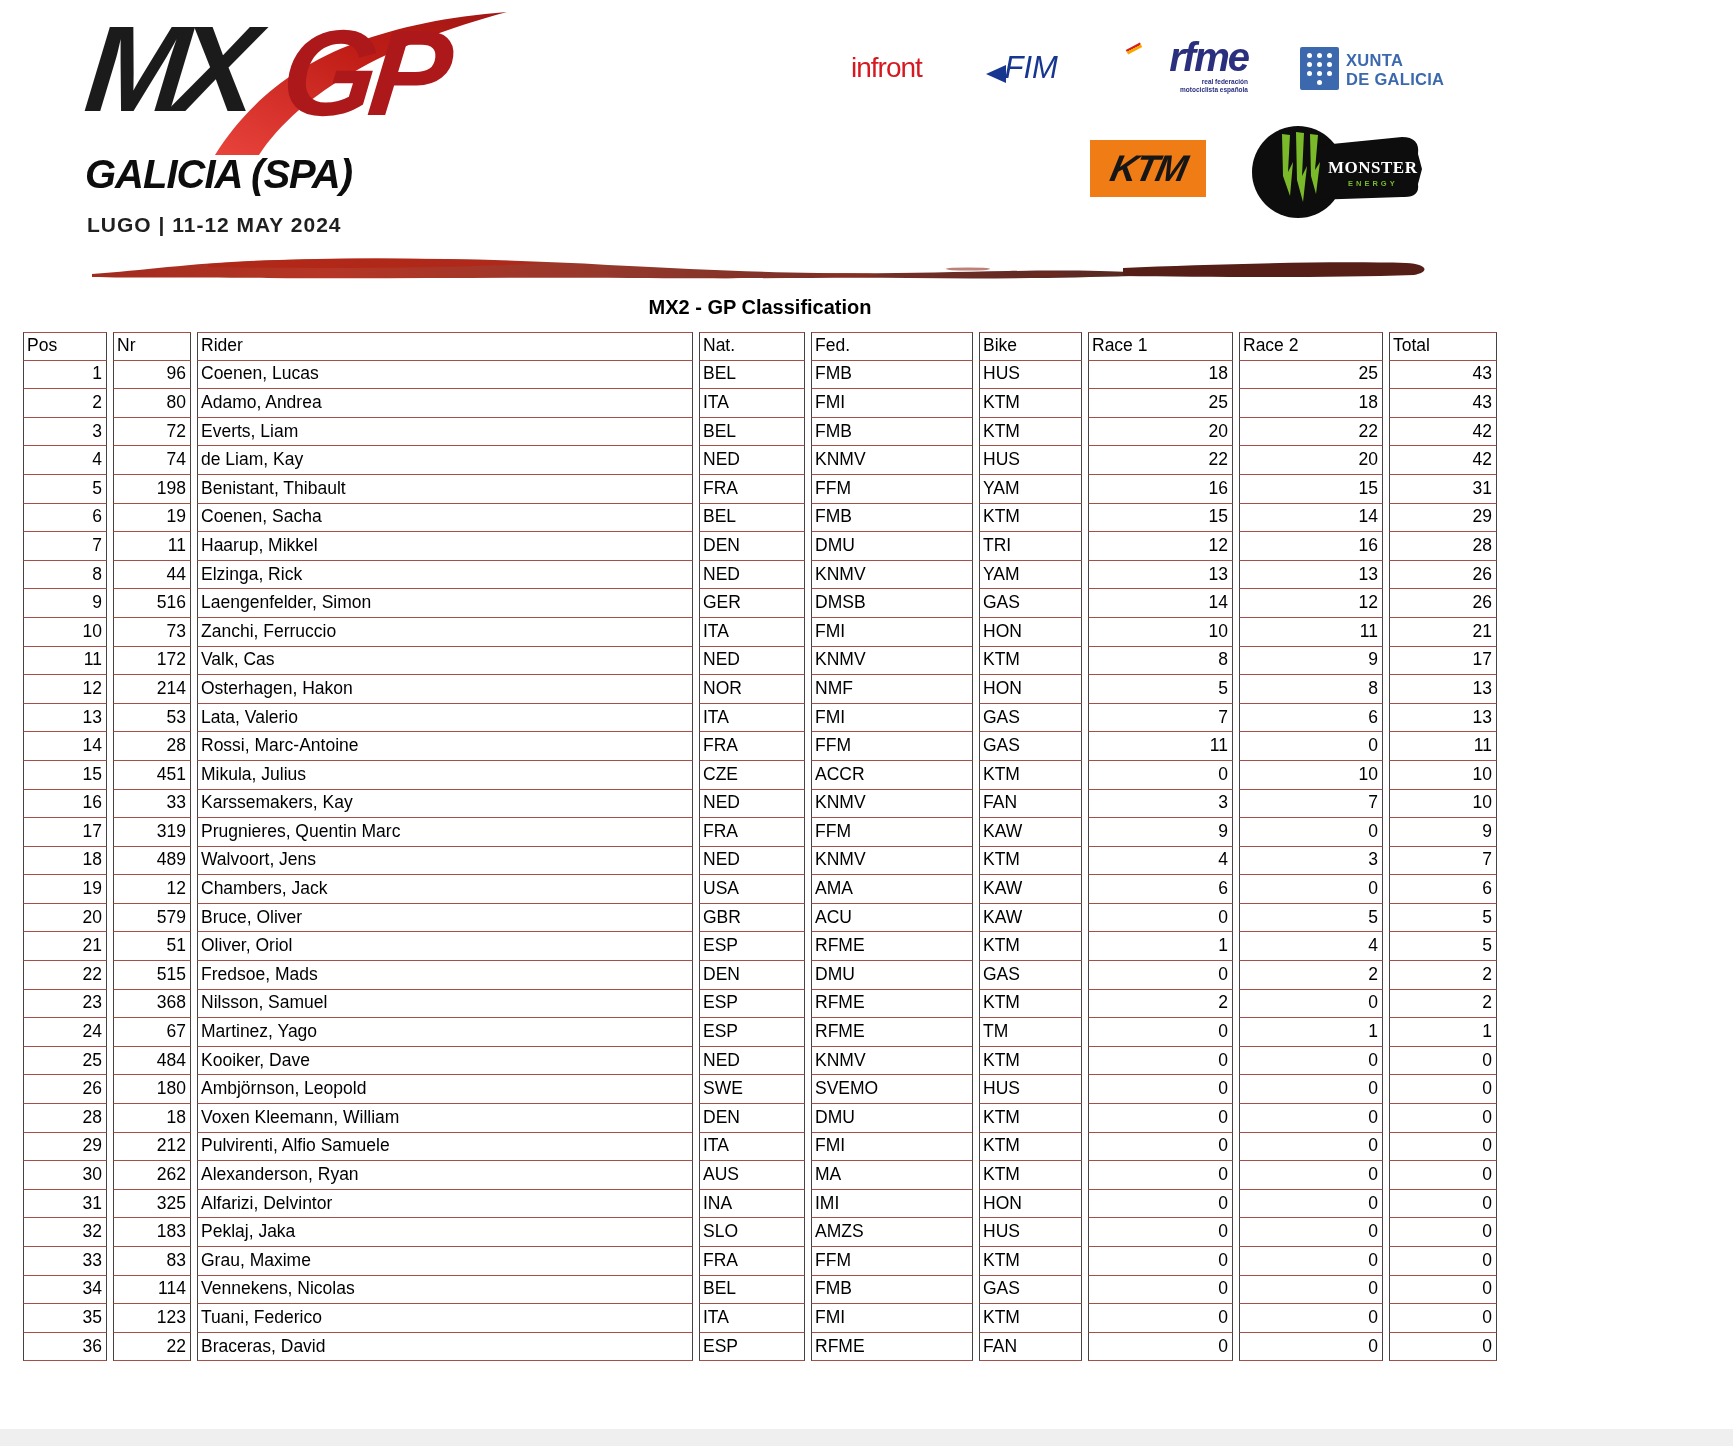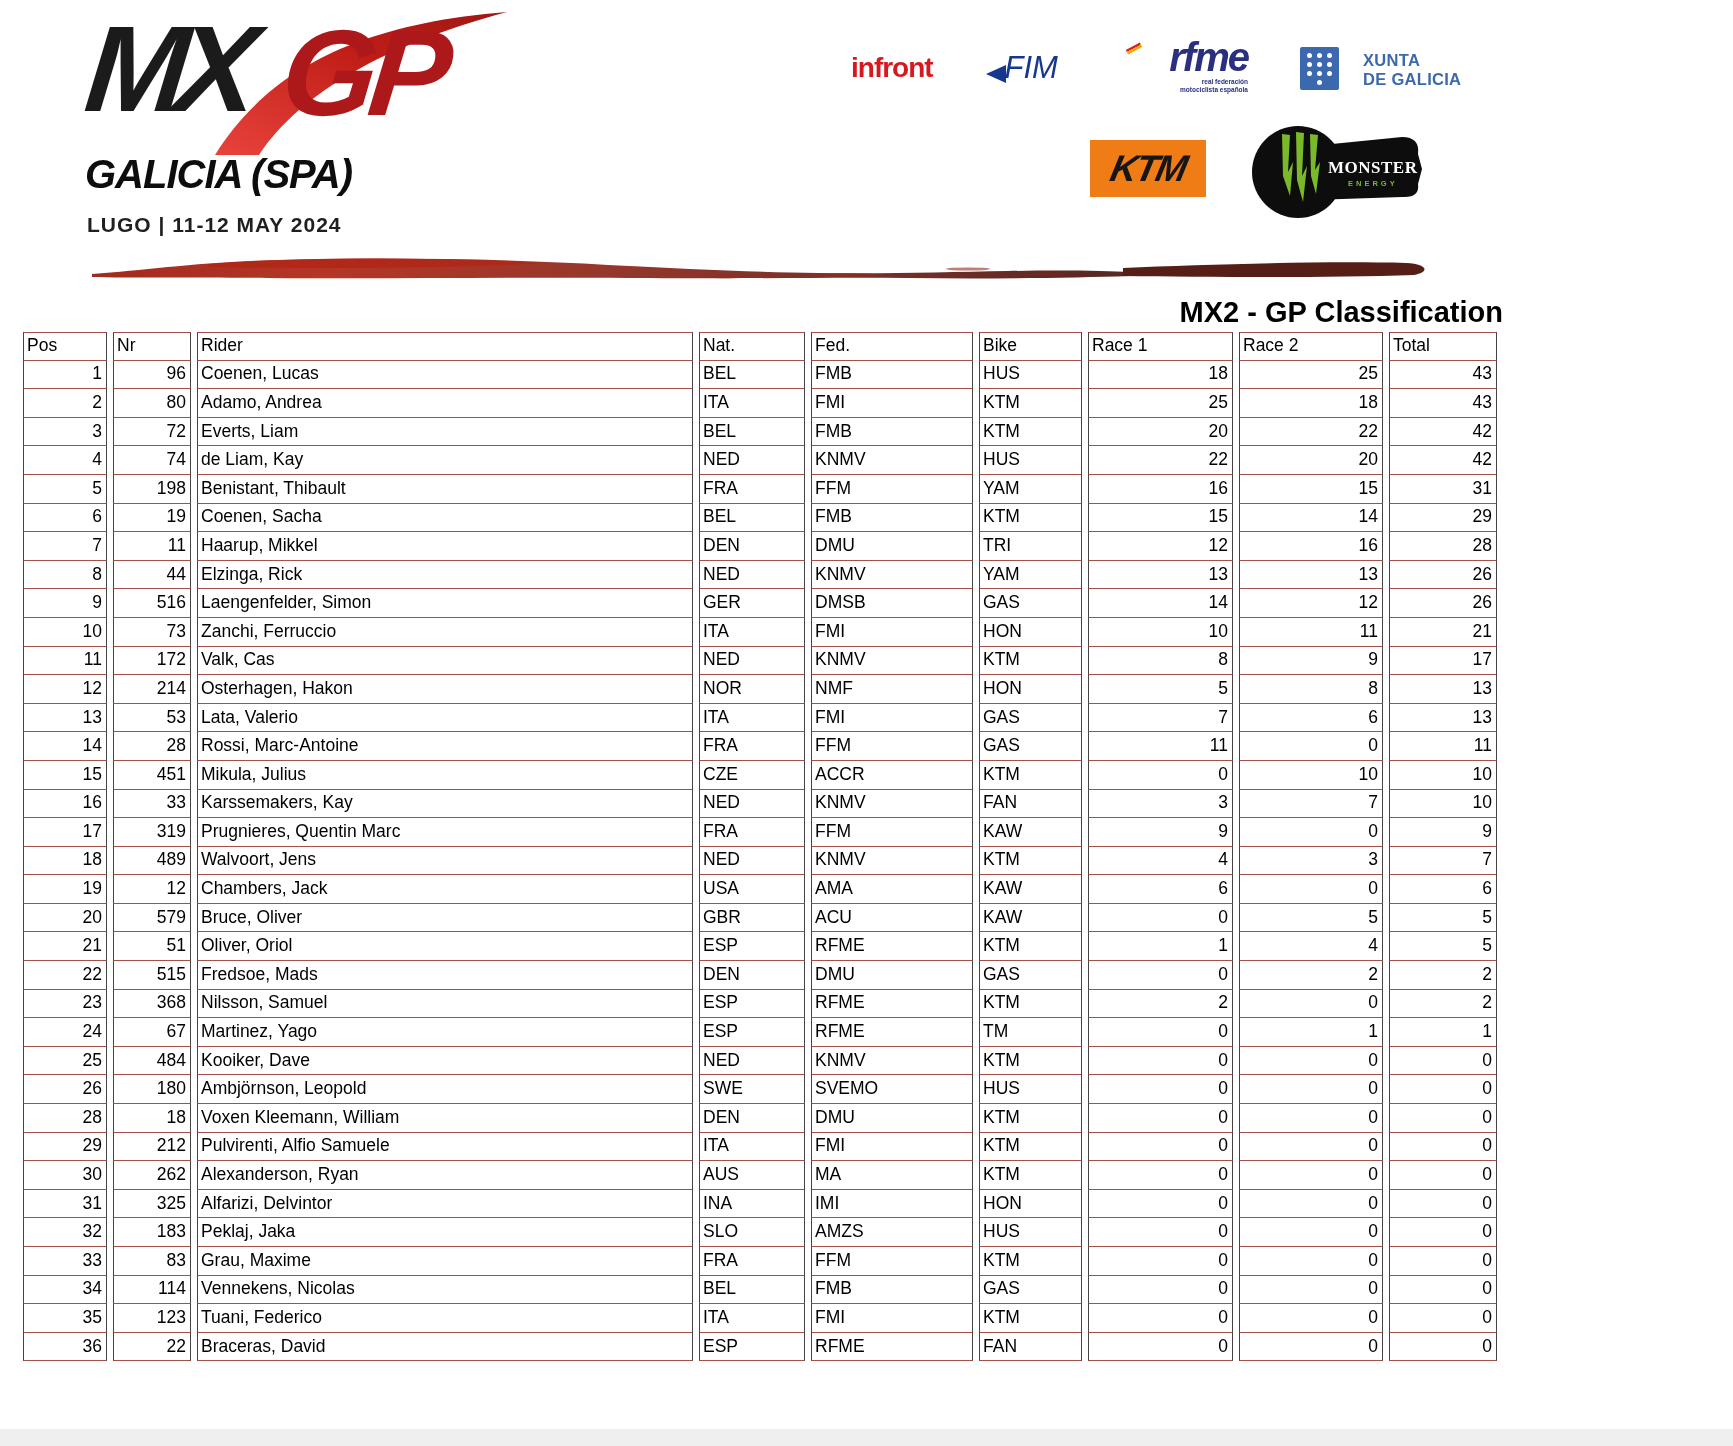--- a/index.html
+++ b/index.html
@@ -43,43 +43,43 @@
     position:absolute;left:0;top:142px;
     font-style:italic;font-weight:bold;font-size:40px;letter-spacing:-1px;color:#0d0d0d;
     white-space:nowrap;
   }
   .event-date{
     position:absolute;left:2px;top:203px;
     font-weight:bold;font-size:21px;letter-spacing:1px;color:#1f1f1f;white-space:nowrap;
   }
 
   .sponsor{position:absolute;white-space:nowrap;}
-  .infront{left:851px;top:52px;font-weight:bold;font-size:28px;color:var(--infront-red);letter-spacing:-1px;}
+  .infront{left:851px;top:52px;font-weight:normal;font-size:28px;color:var(--infront-red);letter-spacing:-1px;}
   .fim{left:986px;top:50px;color:var(--fim-blue);}
   .fim .wing{display:inline-block;width:0;height:0;border-top:9px solid transparent;border-bottom:9px solid transparent;border-right:20px solid var(--fim-blue);vertical-align:middle;margin-right:-6px;}
   .fim .fim-text{font-style:italic;font-weight:normal;font-size:31px;letter-spacing:0px;}
   .rfme{left:1118px;top:36px;width:130px;text-align:right;}
   .rfme .rfme-text{font-style:italic;font-weight:bold;font-size:40px;line-height:1.05;color:var(--rfme-navy);letter-spacing:-2px;}
   .rfme .flag{position:absolute;left:8px;top:10px;width:16px;height:5px;background:linear-gradient(180deg,#d81f26 40%,#f5a800 40%);transform:rotate(-28deg);}
   .rfme .rfme-sub{font-size:6.5px;font-weight:bold;color:var(--rfme-navy);line-height:1.3;}
-  .xunta{left:1300px;top:47px;display:flex;align-items:flex-start;gap:24px;}
+  .xunta{left:1300px;top:47px;display:flex;align-items:flex-start;gap:7px;}
   .xunta .crest{width:39px;height:43px;background:var(--xunta-blue);border-radius:2px;position:relative;}
   .xunta .crest i{position:absolute;width:5px;height:5px;border-radius:50%;background:#ffffff;}
   .xunta-text{font-weight:bold;font-size:16.5px;line-height:1.15;color:var(--xunta-blue);letter-spacing:0.3px;padding-top:4px;}
   .ktm-logo{left:1090px;top:140px;width:116px;height:57px;background:var(--ktm-orange);display:flex;align-items:center;justify-content:center;}
   .ktm-logo span{font-style:italic;font-weight:bold;font-size:37px;color:#161616;transform:skewX(-12deg);letter-spacing:-2px;}
   .monster{left:1252px;top:124px;width:170px;height:95px;}
 
   
   .brush{position:absolute;left:88px;top:252px;width:1342px;height:34px;}
 
   
   .doc-title{
     position:absolute;left:17px;top:296px;width:1486px;
-    text-align:right;font-weight:bold;font-size:29px;color:#000;
+    text-align:center;font-weight:bold;font-size:20px;color:#000;
   }
 
   
   table.results{
     position:absolute;left:17px;top:332px;
     border-collapse:separate;border-spacing:6px 0;
     table-layout:fixed;
   }
   table.results th, table.results td{
     height:28.6px;

